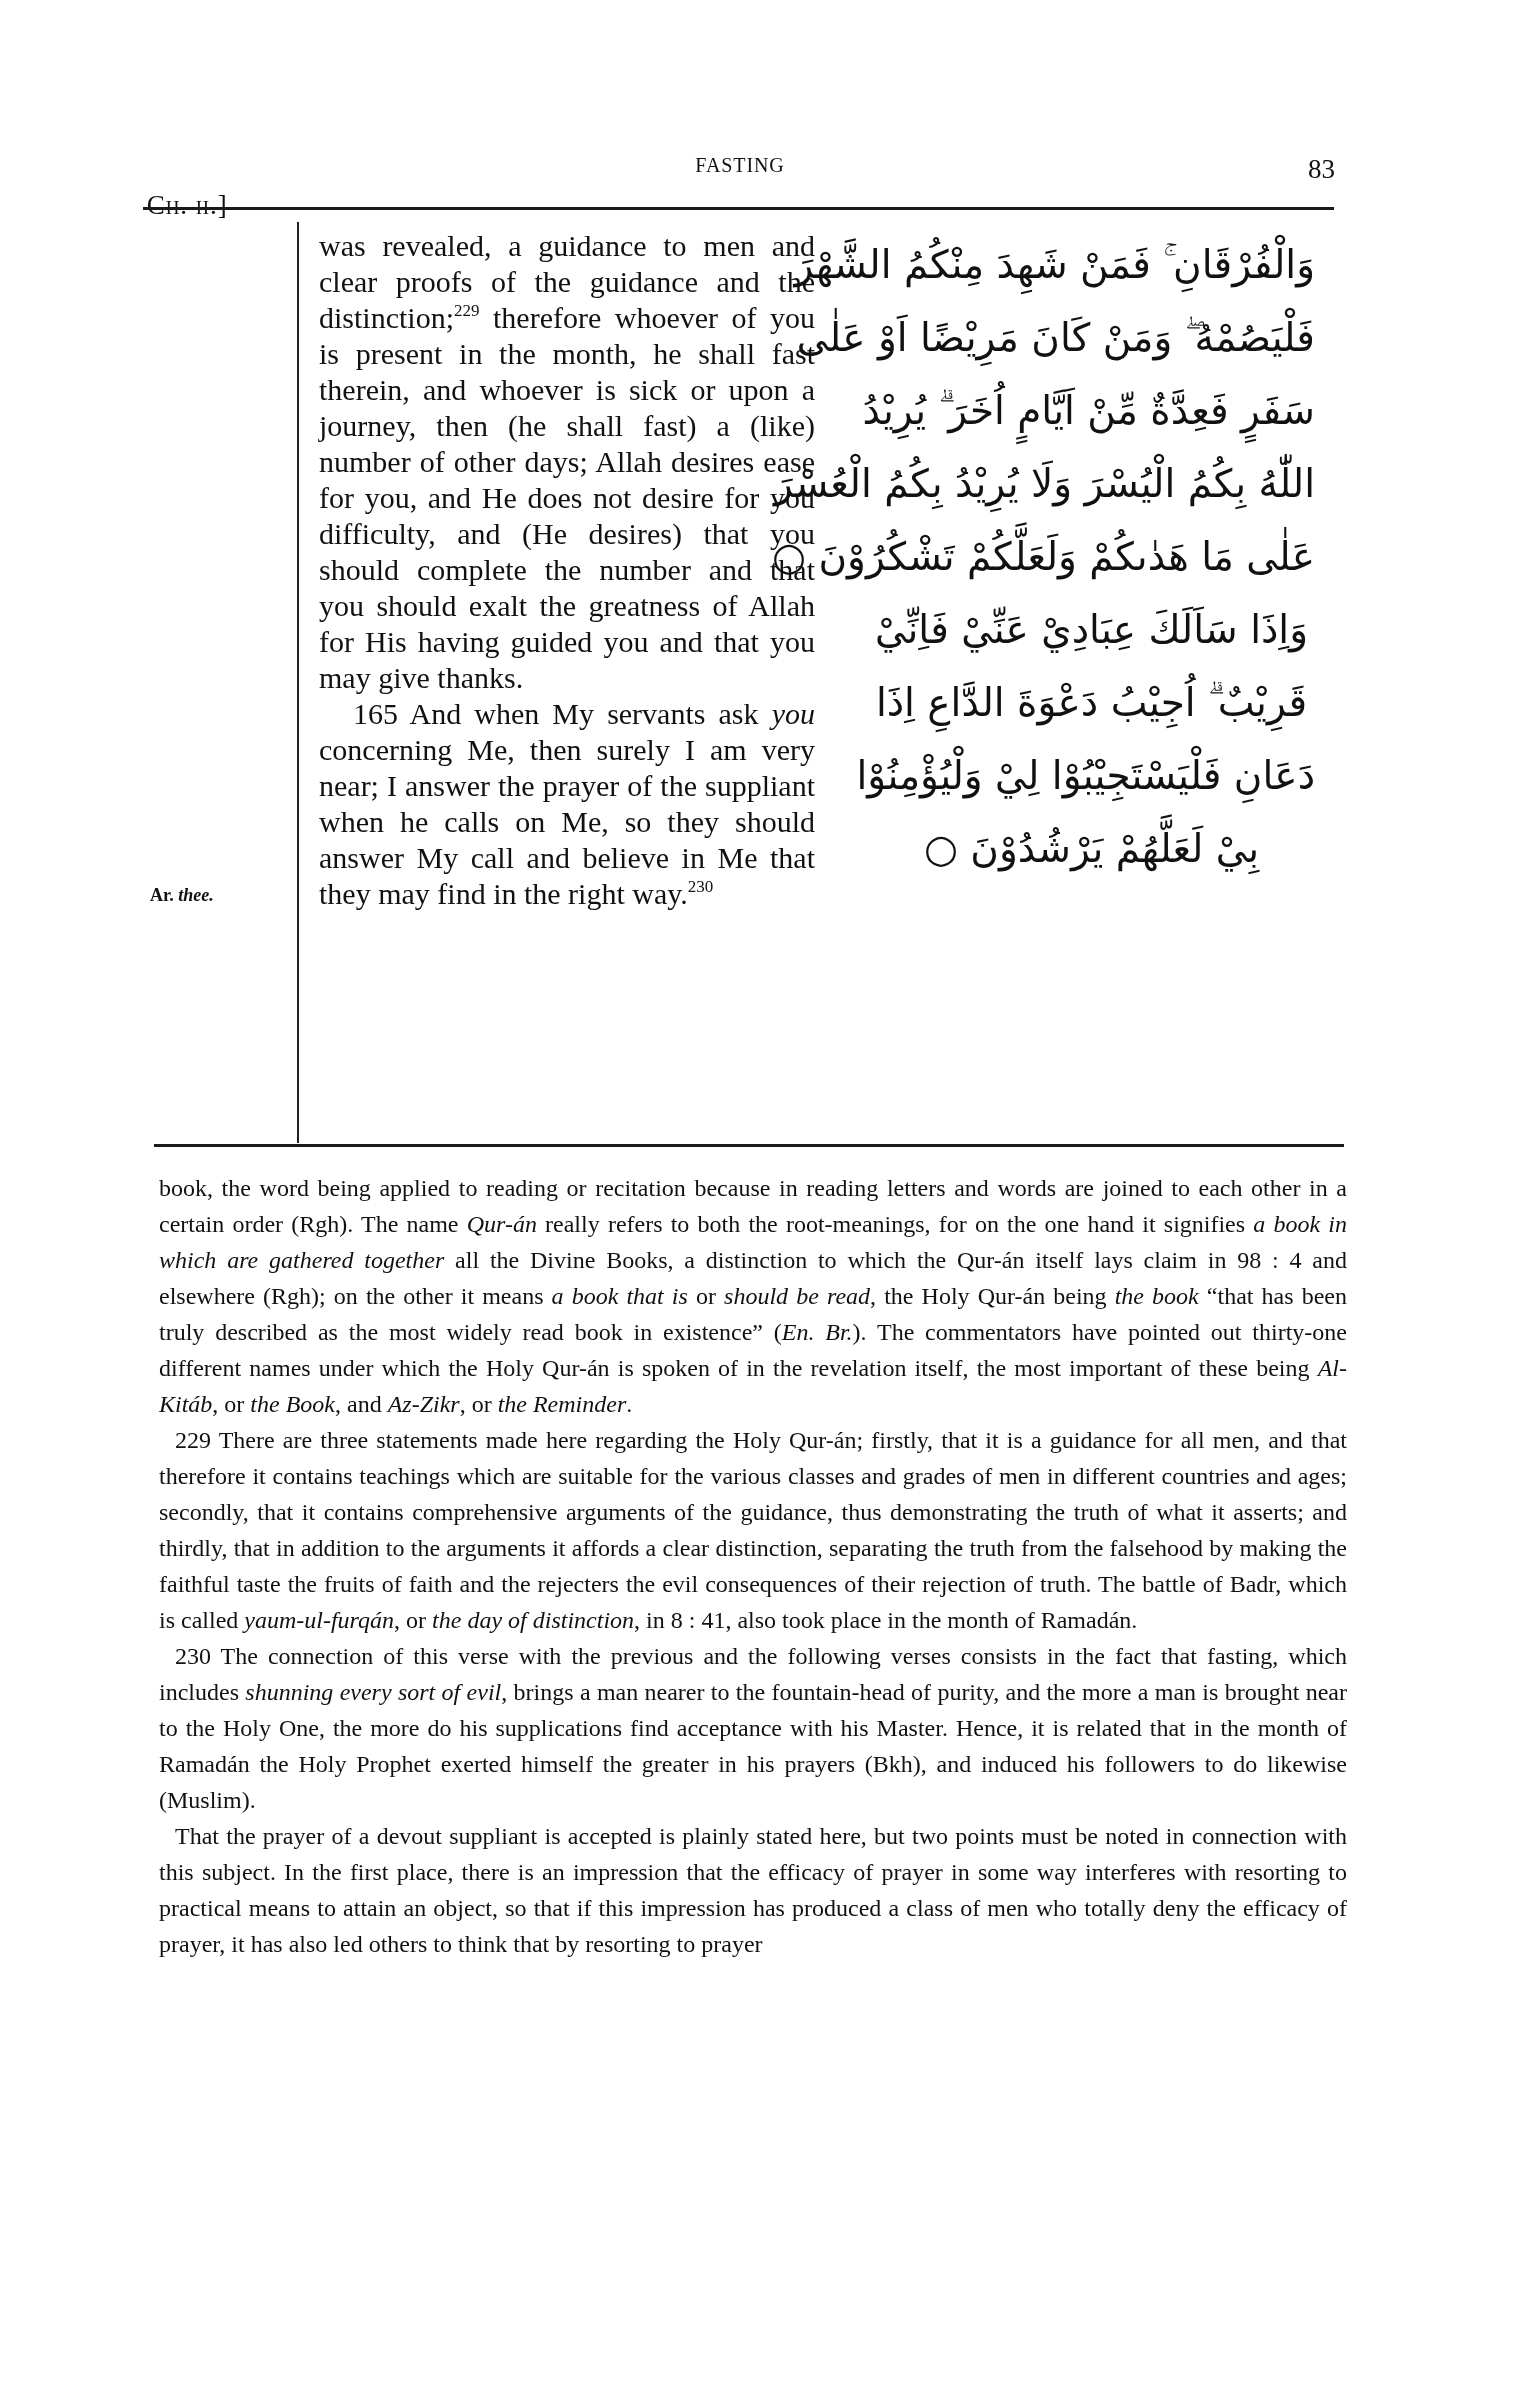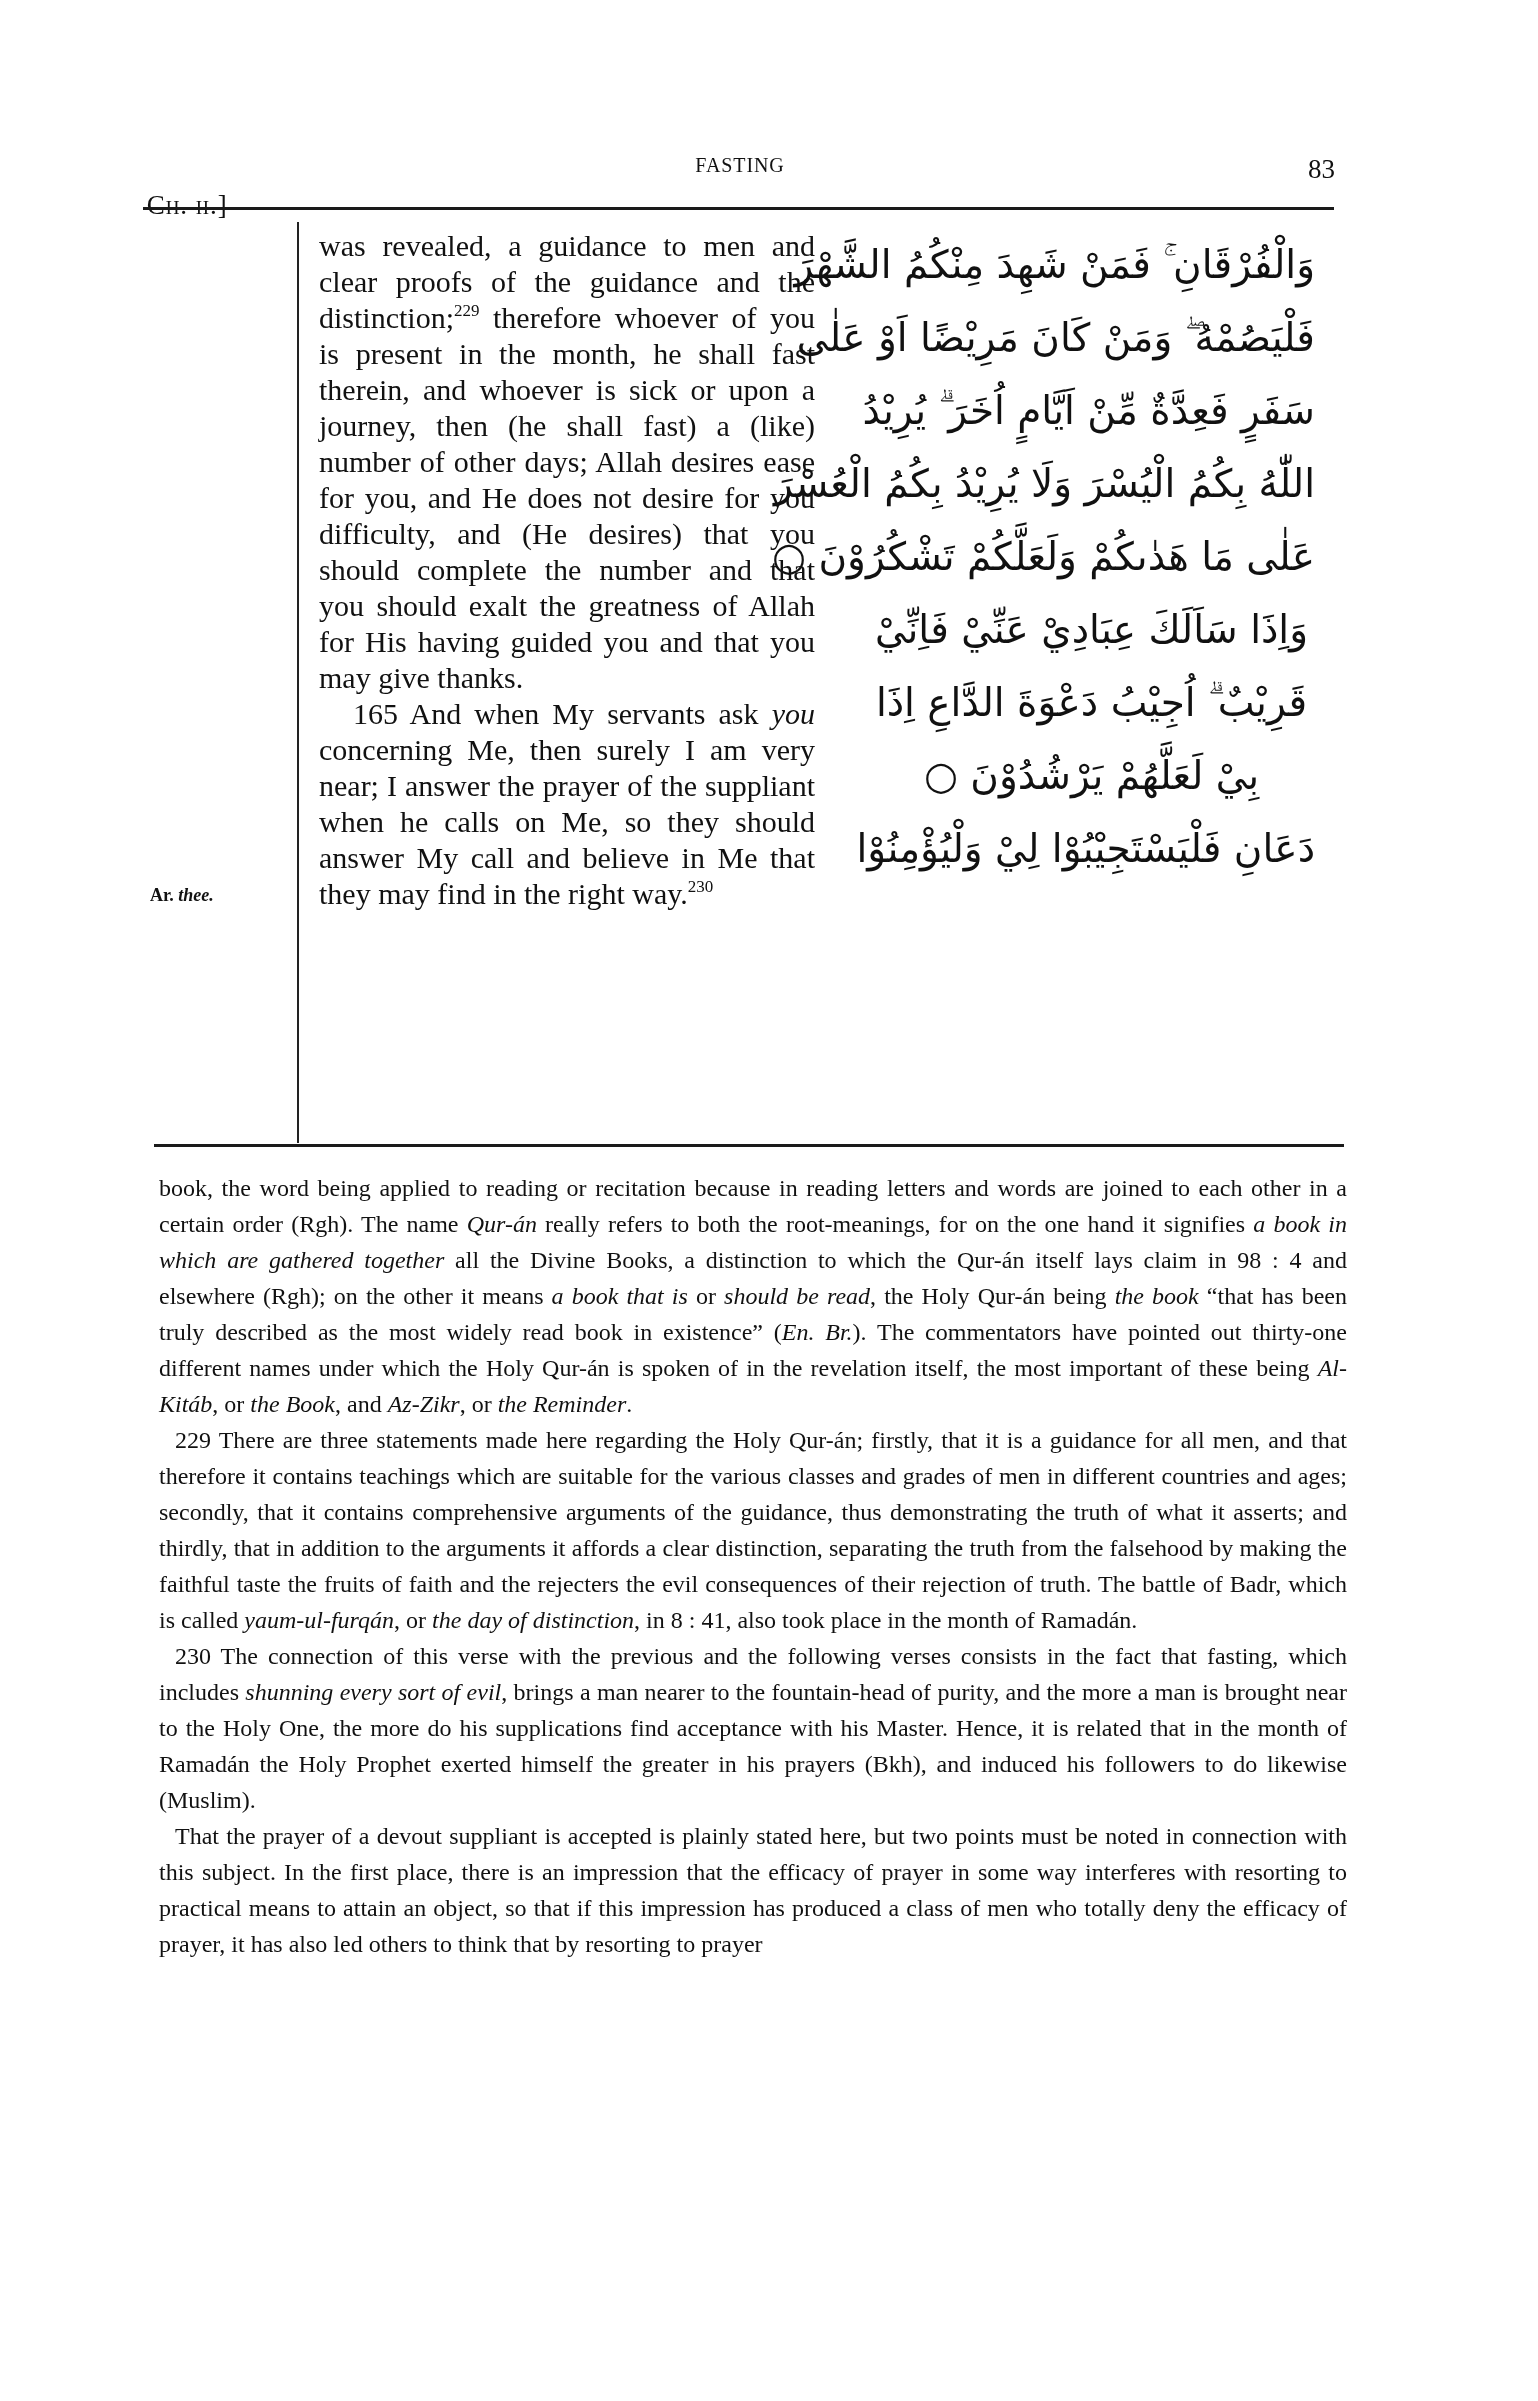--- a/index.html
+++ b/index.html
@@ -81,22 +81,22 @@
 </div>
 
 <div class="arabic">
   <span class="aline">وَالْفُرْقَانِ ۚ فَمَنْ شَهِدَ مِنْكُمُ الشَّهْرَ</span>
   <span class="aline">فَلْيَصُمْهُ ۖ وَمَنْ كَانَ مَرِيْضًا اَوْ عَلٰى</span>
   <span class="aline">سَفَرٍ فَعِدَّةٌ مِّنْ اَيَّامٍ اُخَرَ ۗ يُرِيْدُ</span>
   <span class="aline">اللّٰهُ بِكُمُ الْيُسْرَ وَلَا يُرِيْدُ بِكُمُ الْعُسْرَ</span>
   <span class="aline">عَلٰى مَا هَدٰىكُمْ وَلَعَلَّكُمْ تَشْكُرُوْنَ ○</span>
   <span class="aline">وَاِذَا سَاَلَكَ عِبَادِيْ عَنِّيْ فَاِنِّيْ</span>
   <span class="aline">قَرِيْبٌ ۗ اُجِيْبُ دَعْوَةَ الدَّاعِ اِذَا</span>
+  <span class="aline">دَعَانِ فَلْيَسْتَجِيْبُوْا لِيْ وَلْيُؤْمِنُوْا</span>
   <span class="aline">بِيْ لَعَلَّهُمْ يَرْشُدُوْنَ ○</span>
-  <span class="aline">دَعَانِ فَلْيَسْتَجِيْبُوْا لِيْ وَلْيُؤْمِنُوْا</span>
 </div>
 
 <div class="rule-foot"></div>
 
 <div class="footnotes">
   <p><span>book, the word being applied to reading or recitation because in reading letters and words are joined to each other in a certain order (Rgh). The name </span><i>Qur-án</i><span> really refers to both the root-meanings, for on the one hand it signifies </span><i>a book in which are gathered together</i><span> all the Divine Books, a distinction to which the Qur-án itself lays claim in 98 : 4 and elsewhere (Rgh); on the other it means </span><i>a book that is</i><span> or </span><i>should be read</i><span>, the Holy Qur-án being </span><i>the book</i><span> “that has been truly described as the most widely read book in existence” (</span><i>En. Br.</i><span>). The commentators have pointed out thirty-one different names under which the Holy Qur-án is spoken of in the revelation itself, the most important of these being </span><i>Al-Kitáb</i><span>, or </span><i>the Book</i><span>, and </span><i>Az-Zikr</i><span>, or </span><i>the Reminder</i><span>.</span></p>
 
   <p class="fn-start"><span class="fn-num">229</span><span> There are three statements made here regarding the Holy Qur-án; firstly, that it is a guidance for all men, and that therefore it contains teachings which are suitable for the various classes and grades of men in different countries and ages; secondly, that it contains comprehensive arguments of the guidance, thus demonstrating the truth of what it asserts; and thirdly, that in addition to the arguments it affords a clear distinction, separating the truth from the falsehood by making the faithful taste the fruits of faith and the rejecters the evil consequences of their rejection of truth. The battle of Badr, which is called </span><i>yaum-ul-furqán</i><span>, or </span><i>the day of distinction</i><span>, in 8 : 41, also took place in the month of Ramadán.</span></p>
 
   <p class="fn-start"><span class="fn-num">230</span><span> The connection of this verse with the previous and the following verses consists in the fact that fasting, which includes </span><i>shunning every sort of evil</i><span>, brings a man nearer to the fountain-head of purity, and the more a man is brought near to the Holy One, the more do his supplications find acceptance with his Master. Hence, it is related that in the month of Ramadán the Holy Prophet exerted himself the greater in his prayers (Bkh), and induced his followers to do likewise (Muslim).</span></p>

